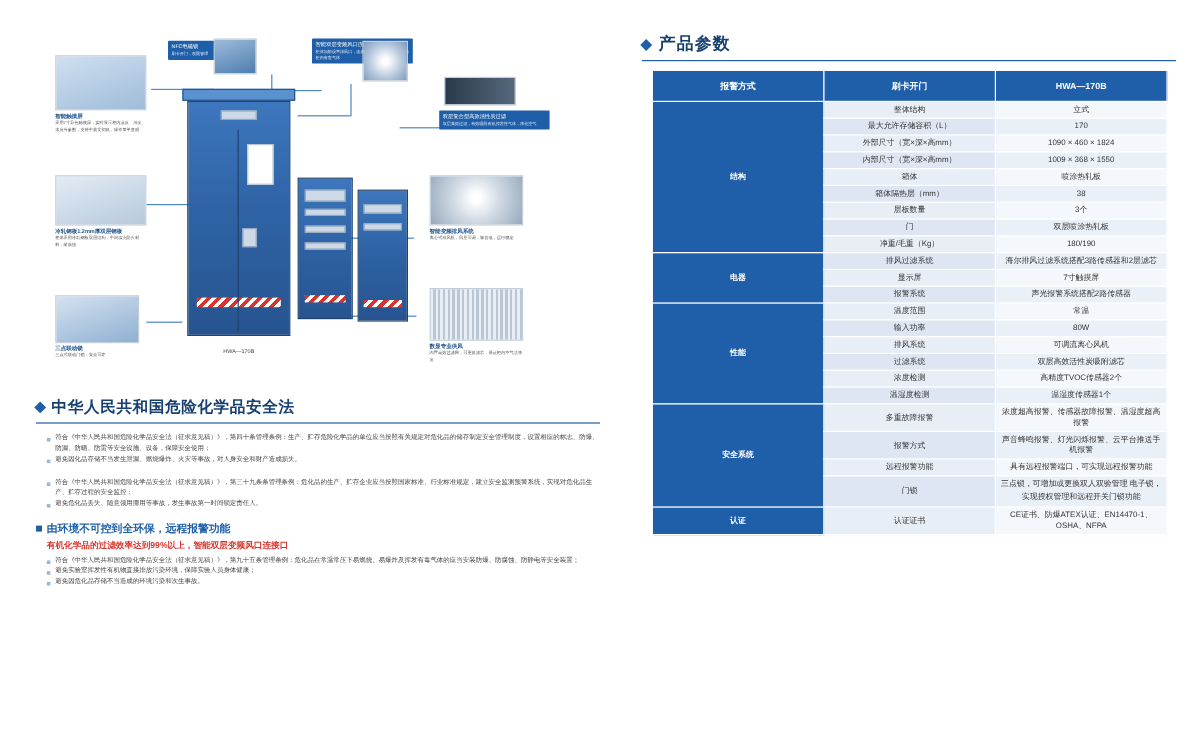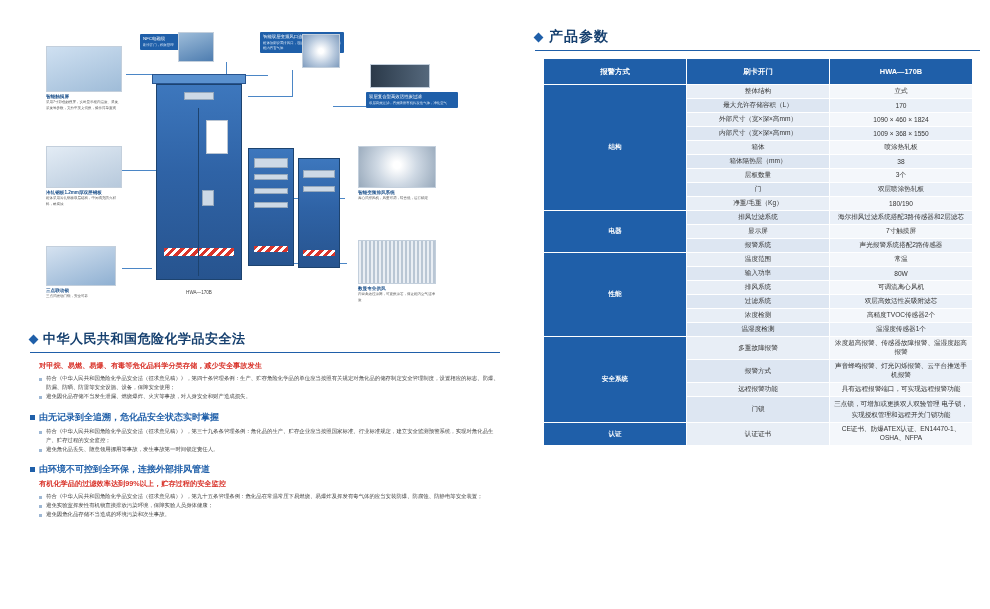--- a/index.html
+++ b/index.html
@@ -207,44 +207,39 @@
     </div>
 
     <div class="exp">
       <div class="exp-head">
         <span class="diamond"></span>
         <span class="exp-title">中华人民共和国危险化学品安全法</span>
       </div>
       <div class="exp-rule"></div>
 
       <div class="sec">
-        <div class="sec-sub">对甲烷、易燃、易爆、有毒等危化品科学分类存储，减少安全事故发生</div>
         <ul class="bullets">
           <li>符合《中华人民共和国危险化学品安全法（征求意见稿）》，第四十条管理条例：生产、贮存危险化学品的单位应当按照有关规定对危化品的储存制定安全管理制度，设置相应的标志、防爆、防漏、防晒、防雷等安全设施、设备，保障安全使用；</li>
           <li>避免因化品存储不当发生泄漏、燃烧爆炸、火灾等事故，对人身安全和财产造成损失。</li>
         </ul>
       </div>
 
       <div class="sec">
-        <div class="sec-h">
-          <span class="sq"></span>
-          <span>由无记录到全追溯，危化品安全状态实时掌握</span>
-        </div>
         <ul class="bullets">
           <li>符合《中华人民共和国危险化学品安全法（征求意见稿）》，第三十九条条管理条例：危化品的生产、贮存企业应当按照国家标准、行业标准规定，建立安全监测预警系统，实现对危化品生产、贮存过程的安全监控；</li>
           <li>避免危化品丢失、随意领用挪用等事故，发生事故第一时间锁定责任人。</li>
         </ul>
       </div>
 
       <div class="sec">
         <div class="sec-h">
           <span class="sq"></span>
-          <span>由环境不可控到全环保，连接外部排风管道</span>
+          <span>由环境不可控到全环保，远程报警功能</span>
         </div>
-        <div class="sec-sub">有机化学品的过滤效率达到99%以上，贮存过程的安全监控</div>
+        <div class="sec-sub">有机化学品的过滤效率达到99%以上，智能双层变频风口连接口</div>
         <ul class="bullets">
           <li>符合《中华人民共和国危险化学品安全法（征求意见稿）》，第九十五条管理条例：危化品在常温常压下易燃烧、易爆炸及挥发有毒气体的应当安装防爆、防腐蚀、防静电等安全装置；</li>
           <li>避免实验室挥发性有机物直接排放污染环境，保障实验人员身体健康；</li>
           <li>避免因危化品存储不当造成的环境污染和次生事故。</li>
         </ul>
       </div>
     </div>
   </div>
 
   <div class="right">

